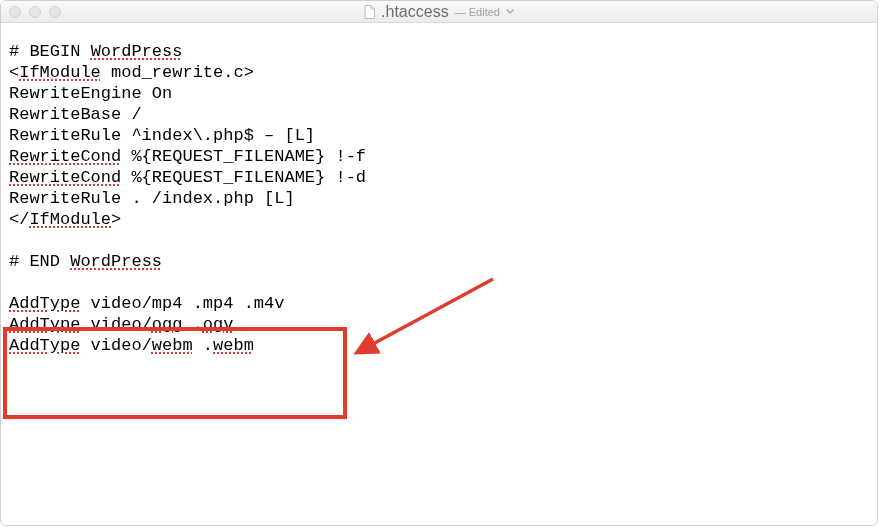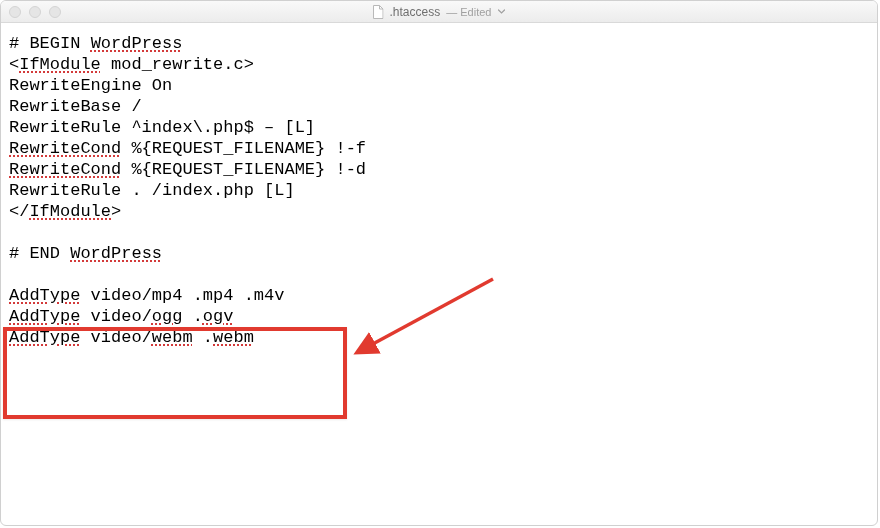--- a/index.html
+++ b/index.html
@@ -55,40 +55,40 @@
       font-size: 12px;
       color: #7a7a7a;
     }
     .doc-icon {
       width: 11px;
       height: 14px;
       display: inline-block;
     }
     .filename {
       color: #6f6f6f;
-      font-size: 12px;
+      font-size: 16px;
     }
     .edited {
       color: #a0a0a0;
       font-size: 11px;
     }
     .dropdown-caret {
       width: 8px;
       height: 8px;
       display: inline-flex;
       align-items: center;
       justify-content: center;
     }
     .content-area {
       position: absolute;
       top: 22px;
       left: 0;
       right: 0;
       bottom: 0;
-      padding: 10px 8px 8px 8px;
+      padding: 18px 8px 8px 8px;
       font-family: "Menlo", "Monaco", "Courier New", monospace;
       font-size: 17px;
       line-height: 21px;
       color: #000;
       white-space: pre;
       font-weight: 500;
     }
     .spell {
       text-decoration-line: underline;
       text-decoration-style: dotted;

